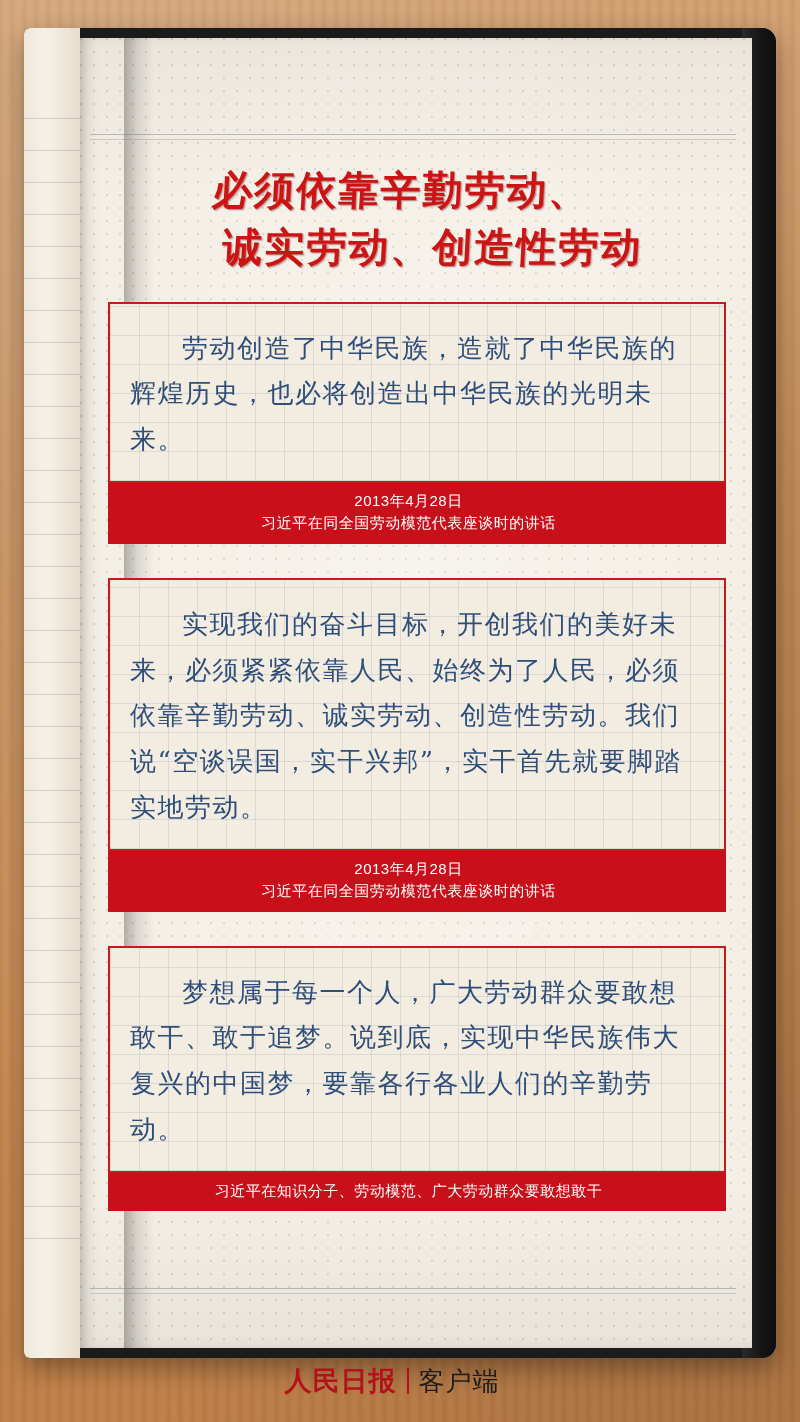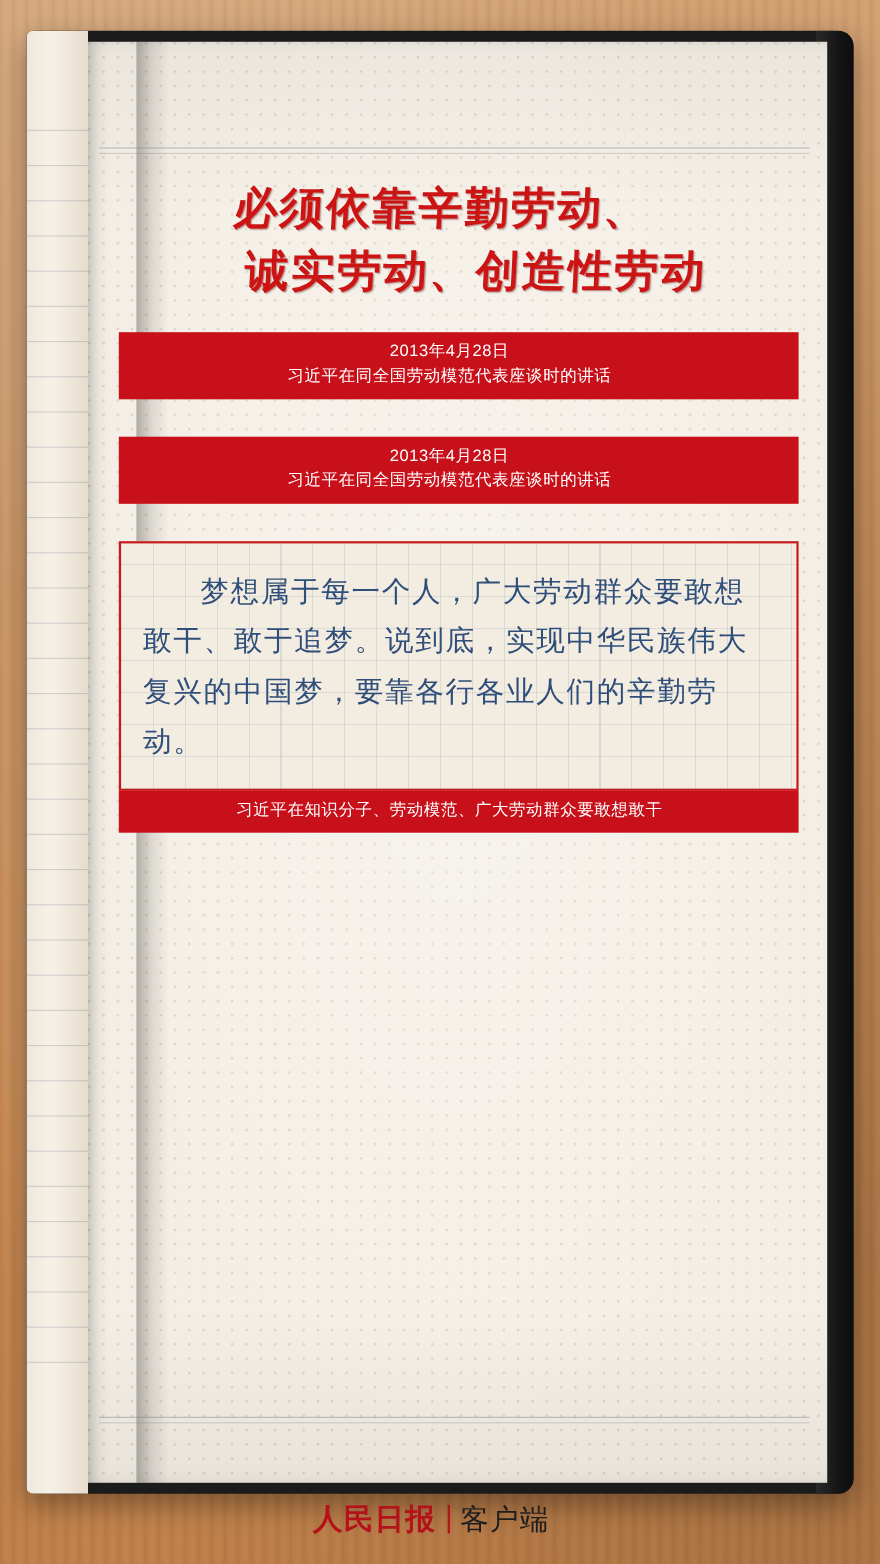--- a/index.html
+++ b/index.html
@@ -261,27 +261,33 @@
     </div>
 
     <div class="content">
 
       <div class="headline">
         <span class="l1">必须依靠辛勤劳动、</span>
         <span class="l2">诚实劳动、创造性劳动</span>
       </div>
 
       <div class="quote-block">
+        <div class="quote-body">
+          <div class="quote-text">劳动创造了中华民族，造就了中华民族的辉煌历史，也必将创造出中华民族的光明未来。</div>
+        </div>
         <div class="quote-source">
           <span class="date">2013年4月28日</span>
           <span class="speech">习近平在同全国劳动模范代表座谈时的讲话</span>
         </div>
       </div>
 
       <div class="quote-block">
+        <div class="quote-body">
+          <div class="quote-text">实现我们的奋斗目标，开创我们的美好未来，必须紧紧依靠人民、始终为了人民，必须依靠辛勤劳动、诚实劳动、创造性劳动。我们说“空谈误国，实干兴邦”，实干首先就要脚踏实地劳动。</div>
+        </div>
         <div class="quote-source">
           <span class="date">2013年4月28日</span>
           <span class="speech">习近平在同全国劳动模范代表座谈时的讲话</span>
         </div>
       </div>
 
       <div class="quote-block">
         <div class="quote-body">
           <div class="quote-text">梦想属于每一个人，广大劳动群众要敢想敢干、敢于追梦。说到底，实现中华民族伟大复兴的中国梦，要靠各行各业人们的辛勤劳动。</div>
         </div>

